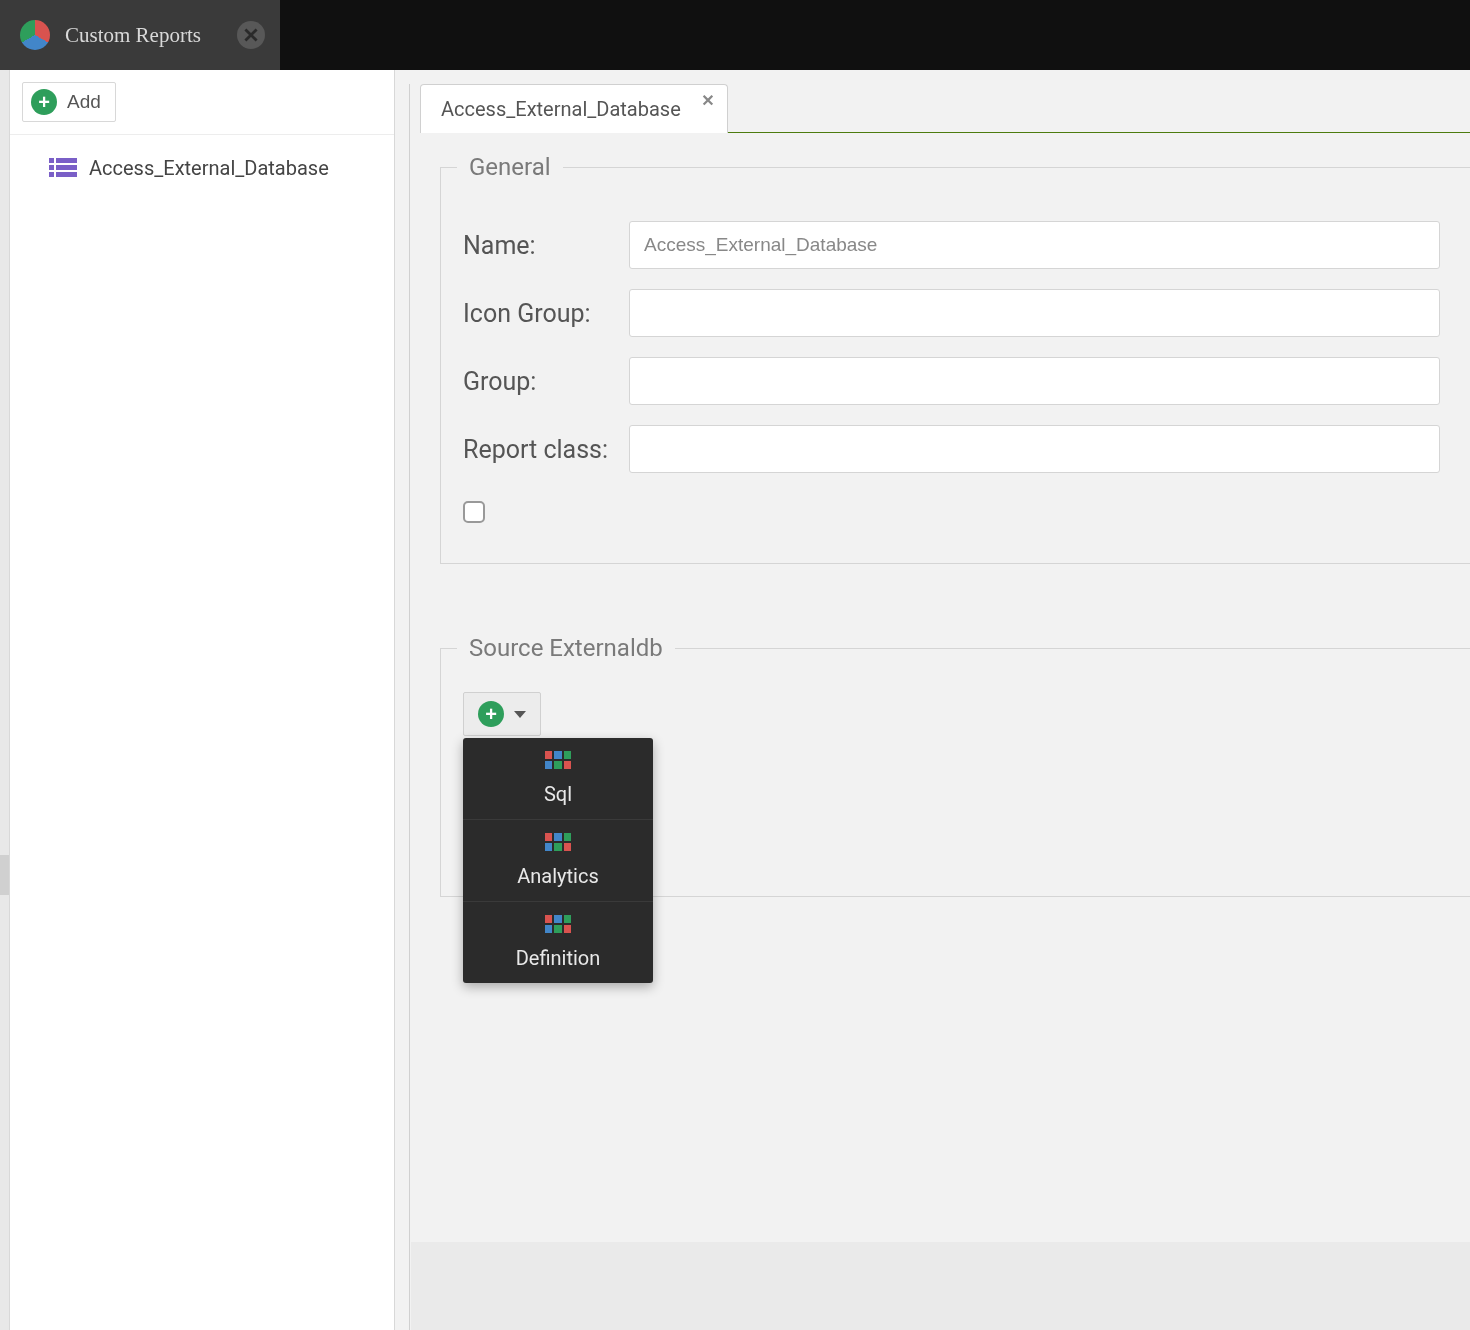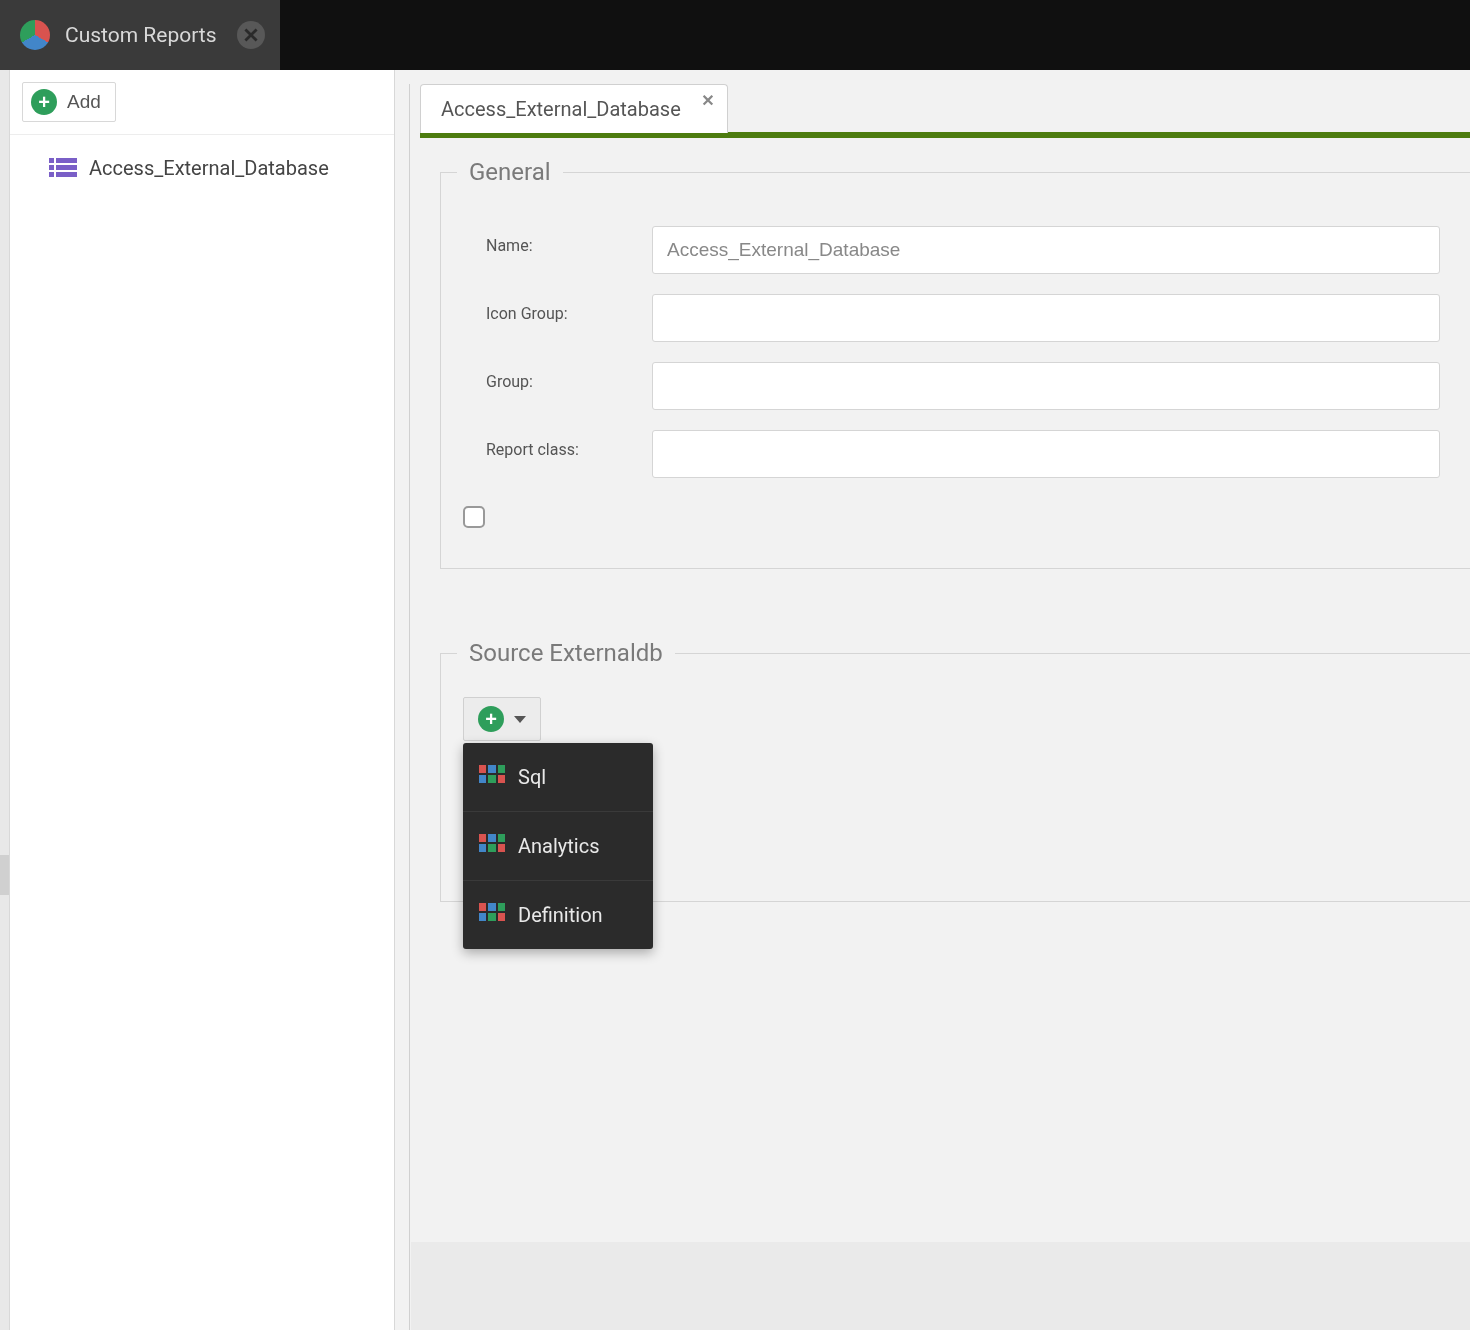--- a/index.html
+++ b/index.html
@@ -32,20 +32,21 @@
     }
     .pie-icon {
       width: 30px;
       height: 30px;
       border-radius: 50%;
       background: conic-gradient(#d9534f 0deg 120deg, #4286c9 120deg 240deg, #2e9e5b 240deg 360deg);
       flex-shrink: 0;
     }
     .tab-header-label {
       flex: 1;
+      font-family: Liberation Serif, serif;
     }
     .tab-close {
       width: 28px;
       height: 28px;
       border-radius: 50%;
       background: #585858;
       color: #2f2f2f;
       display: flex;
       align-items: center;
       justify-content: center;
@@ -176,21 +177,21 @@
       position: absolute;
       right: 12px;
       top: 6px;
       color: #888;
       font-size: 16px;
       cursor: pointer;
       font-weight: bold;
     }
 
     .content-body {
-      border-top: 6px solid #4d7c0f;
+      border-top: 1px solid #4d7c0f;
       padding: 20px 0 0 20px;
       margin-top: -1px;
     }
 
     fieldset.panel {
       border: 1px solid #d5d5d5;
       border-right: none;
       padding: 30px 30px 30px 0;
       margin-bottom: 70px;
       position: relative;
@@ -203,24 +204,23 @@
     }
 
     .form-row {
       display: flex;
       align-items: flex-start;
       padding: 10px 0 10px 22px;
       gap: 6px;
     }
     .form-label {
       width: 160px;
-      font-size: 16px;
+      font-size: 25px;
       color: #555;
       padding-top: 10px;
-      margin-left: 23px;
     }
     .form-input {
       flex: 1;
       height: 48px;
       border: 1px solid #d5d5d5;
       border-radius: 3px;
       padding: 0 14px;
       font-size: 19px;
       color: #888;
       background: #fff;
@@ -259,27 +259,28 @@
       background: #2b2b2b;
       border-radius: 3px;
       min-width: 190px;
       padding: 0;
       box-shadow: 0 4px 12px rgba(0,0,0,0.3);
       margin-left: 22px;
       margin-top: 2px;
     }
     .dropdown-item {
       display: flex;
-      align-items: flex-start;
+      align-items: center;
       gap: 13px;
-      padding: 22px 16px;
+      padding: 13px 16px;
       color: #e8e8e8;
       font-size: 20px;
       cursor: pointer;
       border-bottom: 1px solid #3a3a3a;
+      flex-direction: column;
     }
     .dropdown-item:last-child { border-bottom: none; }
 
     .color-grid-icon {
       width: 26px;
       height: 18px;
       display: flex;
       flex-direction: column;
       gap: 2px;
       flex-shrink: 0;

